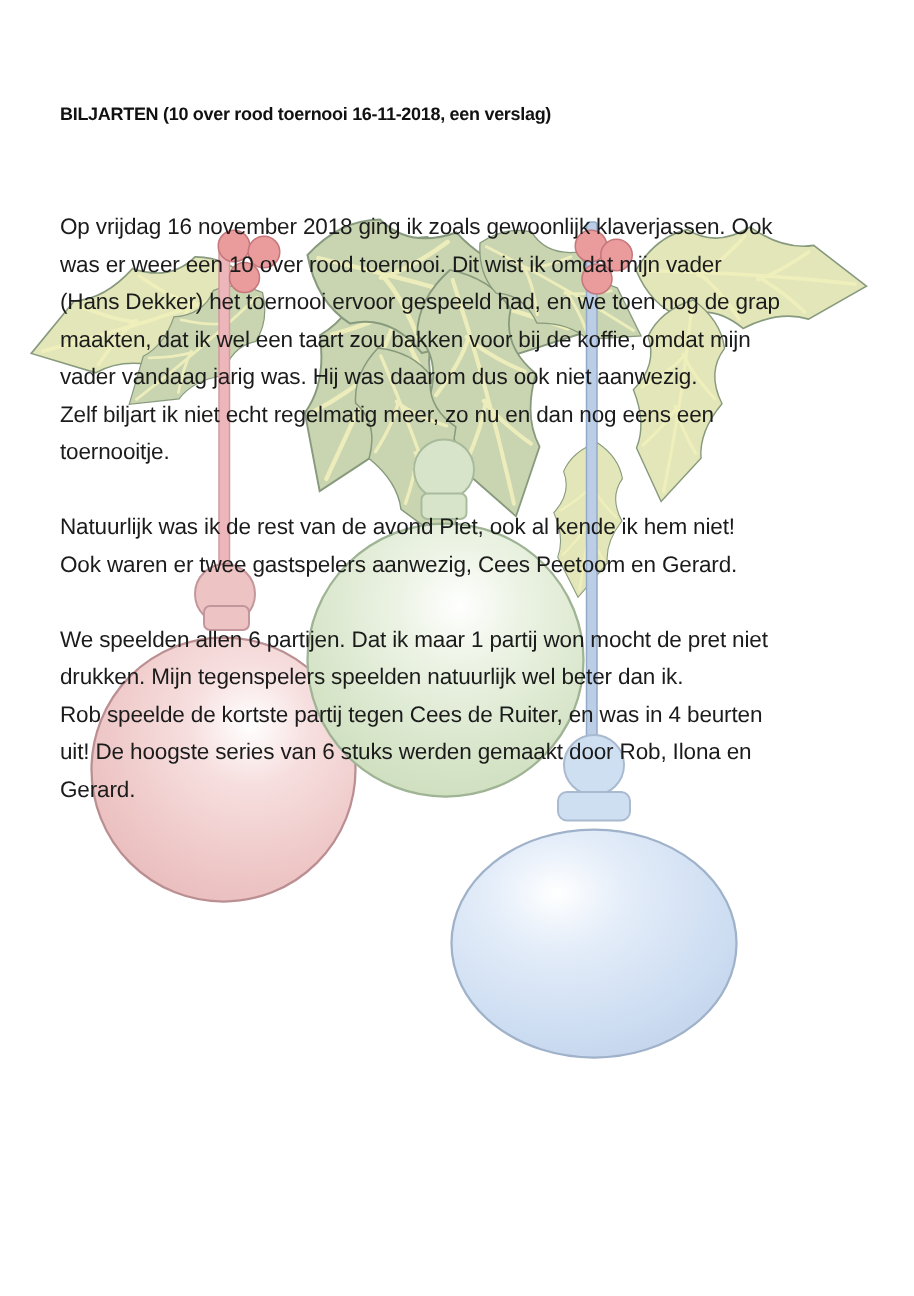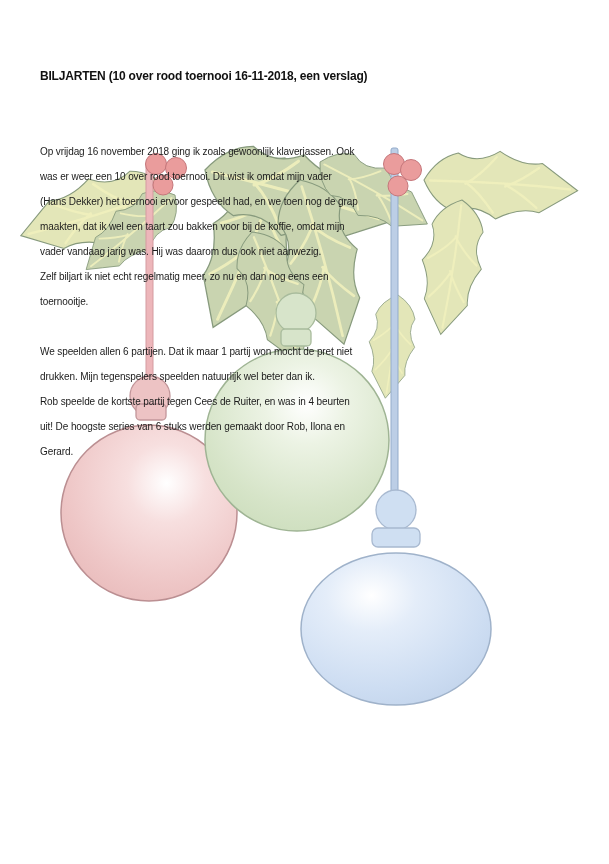--- a/index.html
+++ b/index.html
@@ -7,21 +7,21 @@
     position:relative;width:609px;height:864px;background:#fff;overflow:hidden;
     font-family:"Liberation Sans",sans-serif;
   }
   .decor{position:absolute;left:0;top:0;width:609px;height:864px;}
   .content{position:absolute;left:40px;top:63px;width:530px;z-index:1;}
   .doc-title{
     font-size:12px;line-height:26px;font-weight:bold;color:#111;
     letter-spacing:-0.2px;margin:0 0 50px 0;white-space:nowrap;
   }
   .para{
-    font-size:10px;line-height:25px;color:#1b1b1b;letter-spacing:-0.1px;
+    font-size:15px;line-height:25px;color:#1b1b1b;letter-spacing:-0.1px;
     margin:0 0 25px 0;white-space:pre-line;
   }
   
   use.sage{--leaf-fill:var(--holly-sage,#c9d4b0);}
   use.pale{--leaf-fill:var(--holly-pale,#e3e6b8);}
   .leaf-body{fill:var(--leaf-fill,#c9d4b0);stroke:#879a7d;stroke-width:1.4;}
   .leaf-vein{fill:none;stroke:var(--holly-vein,#f0f0bc);stroke-width:3.2;stroke-linecap:round;opacity:.9;}
   .berry{fill:var(--berry,#ea9c9c);stroke:#c5777b;stroke-width:1;}
   .string-red{fill:var(--string-red,#edb6ba);stroke:#d49ba0;stroke-width:1;}
   .string-blue{fill:var(--string-blue,#bcceе6);stroke:#93abca;stroke-width:1;}
@@ -105,20 +105,22 @@
 
   <div class="content">
     <h1 class="doc-title">BILJARTEN (10 over rood toernooi 16-11-2018, een verslag)</h1>
     <p class="para">Op vrijdag 16 november 2018 ging ik zoals gewoonlijk klaverjassen. Ook
 was er weer een 10 over rood toernooi. Dit wist ik omdat mijn vader
 (Hans Dekker) het toernooi ervoor gespeeld had, en we toen nog de grap
 maakten, dat ik wel een taart zou bakken voor bij de koffie, omdat mijn
 vader vandaag jarig was. Hij was daarom dus ook niet aanwezig.
 Zelf biljart ik niet echt regelmatig meer, zo nu en dan nog eens een
 toernooitje.</p>
+    <p class="para">Natuurlijk was ik de rest van de avond Piet, ook al kende ik hem niet!
+Ook waren er twee gastspelers aanwezig, Cees Peetoom en Gerard.</p>
     <p class="para">We speelden allen 6 partijen. Dat ik maar 1 partij won mocht de pret niet
 drukken. Mijn tegenspelers speelden natuurlijk wel beter dan ik.
 Rob speelde de kortste partij tegen Cees de Ruiter, en was in 4 beurten
 uit! De hoogste series van 6 stuks werden gemaakt door Rob, Ilona en
 Gerard.</p>
   </div>
 
 </div>
 
 </body></html>

